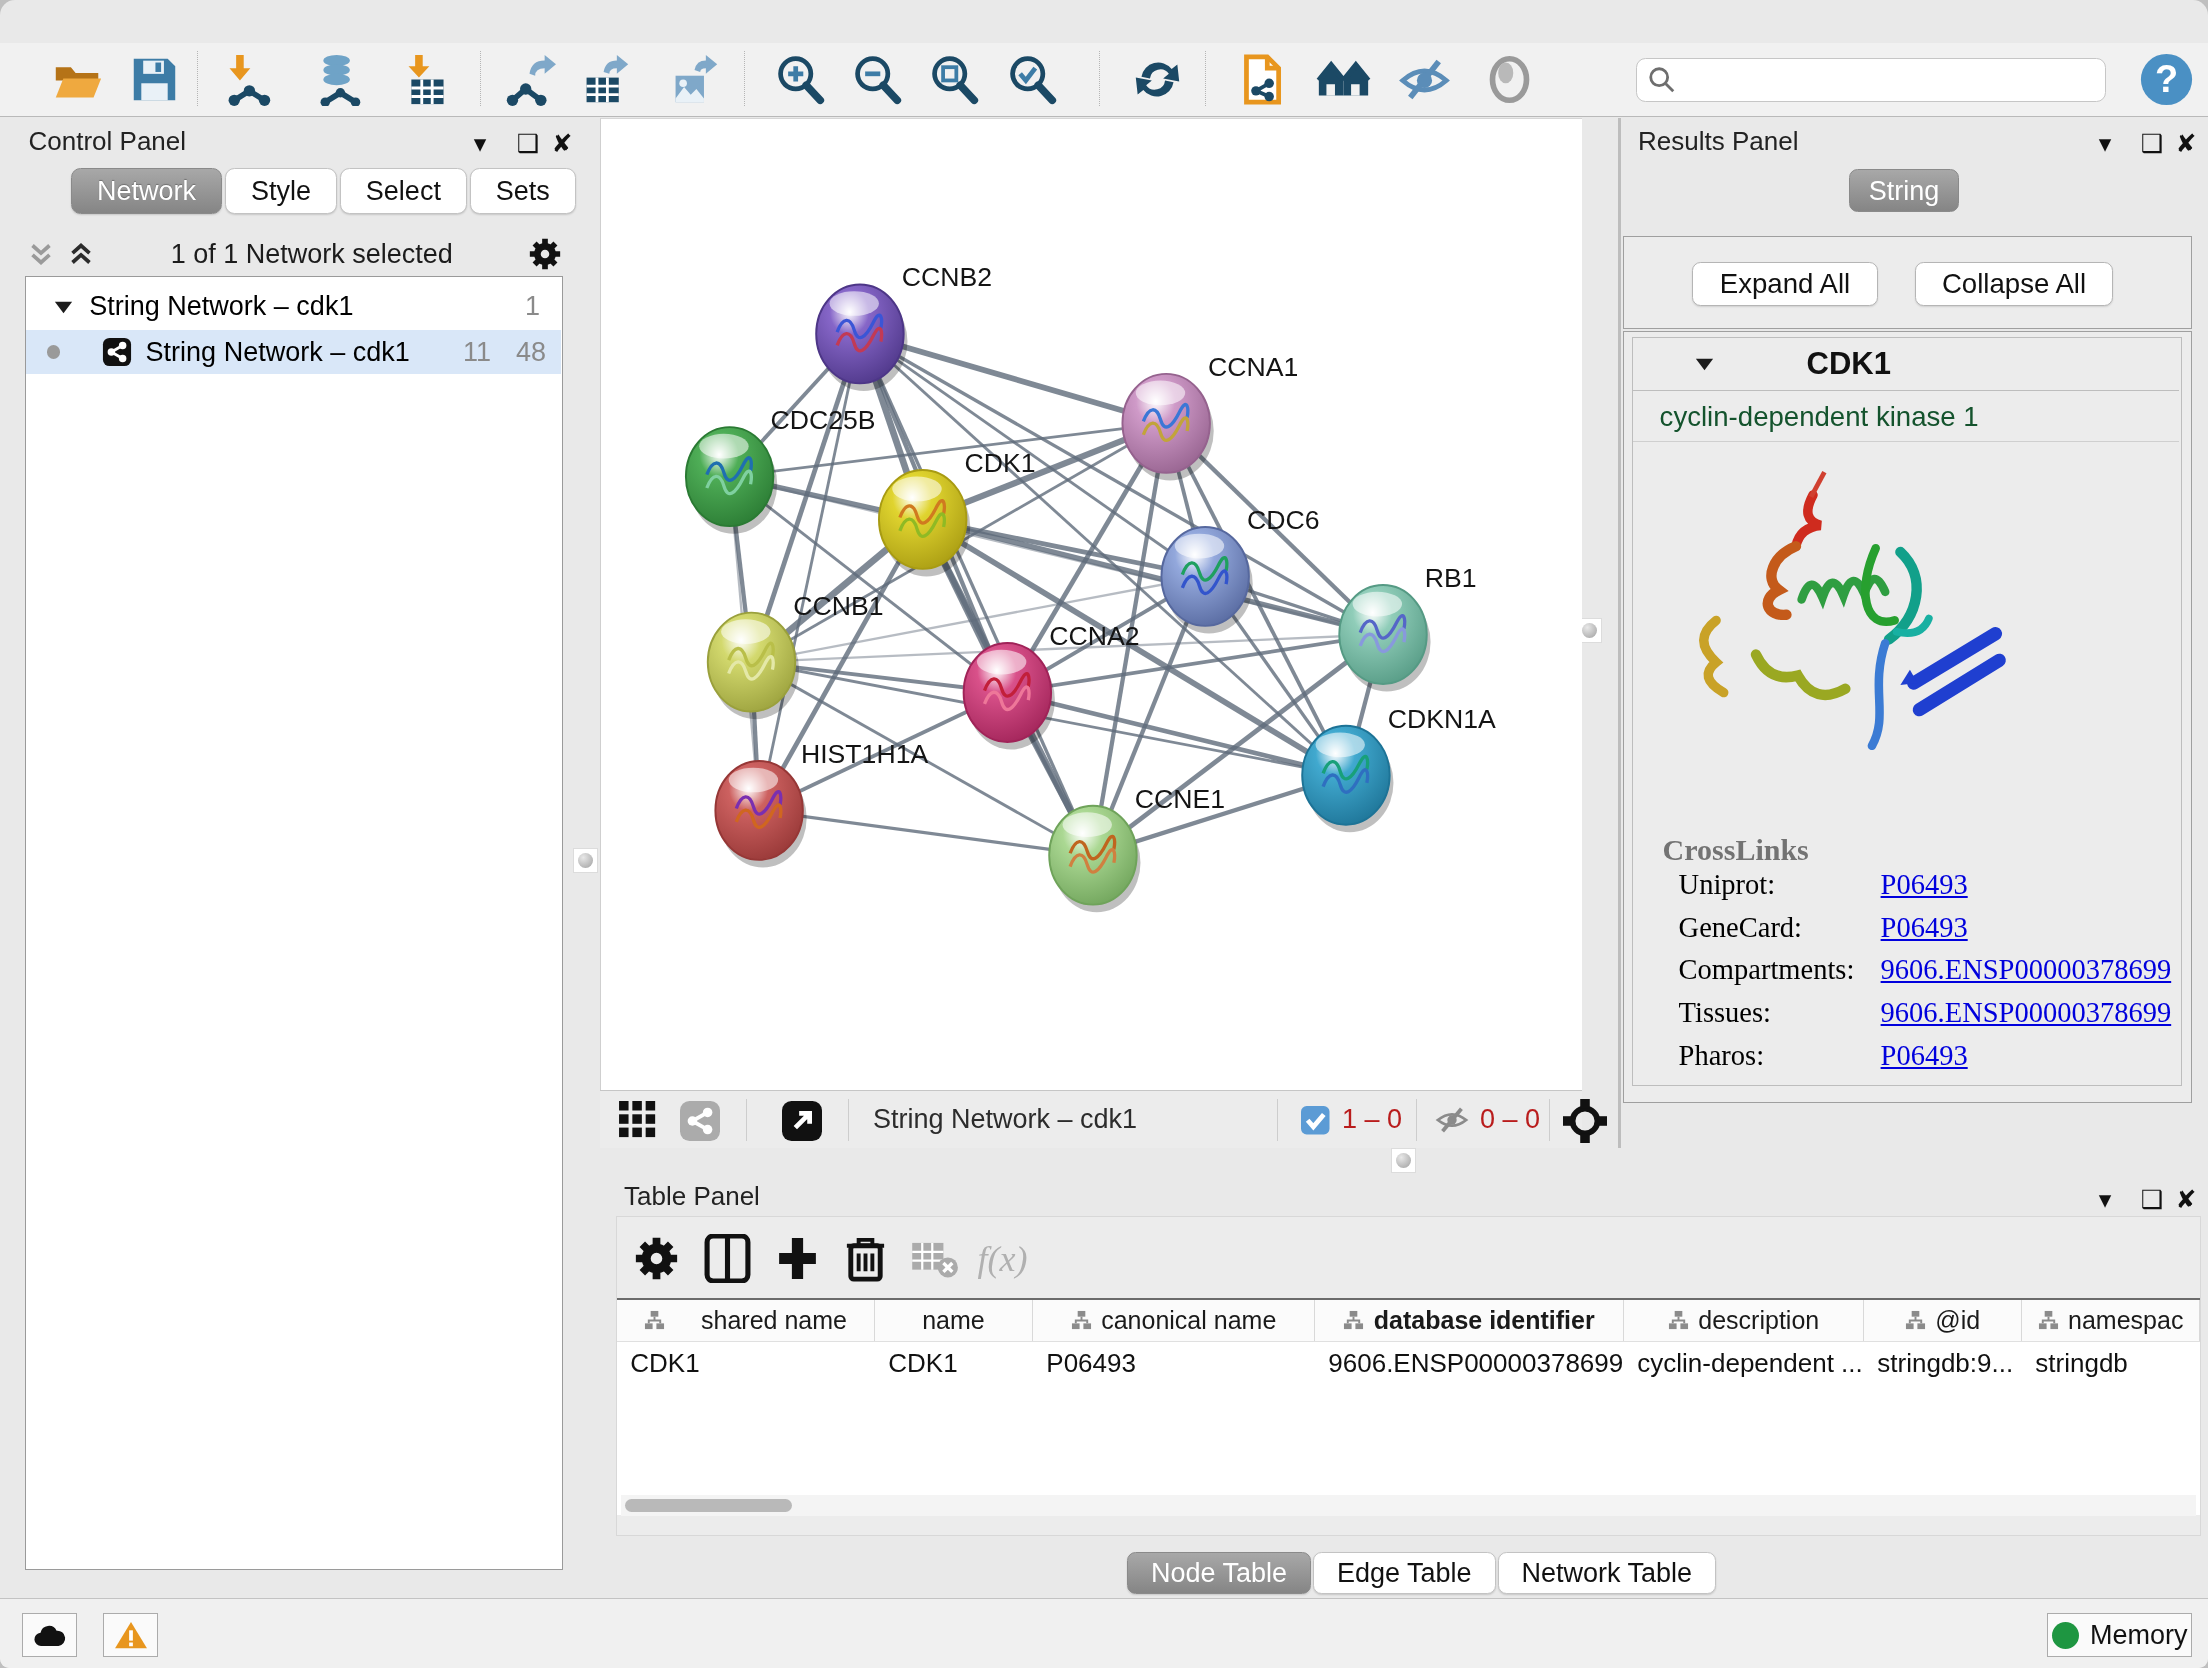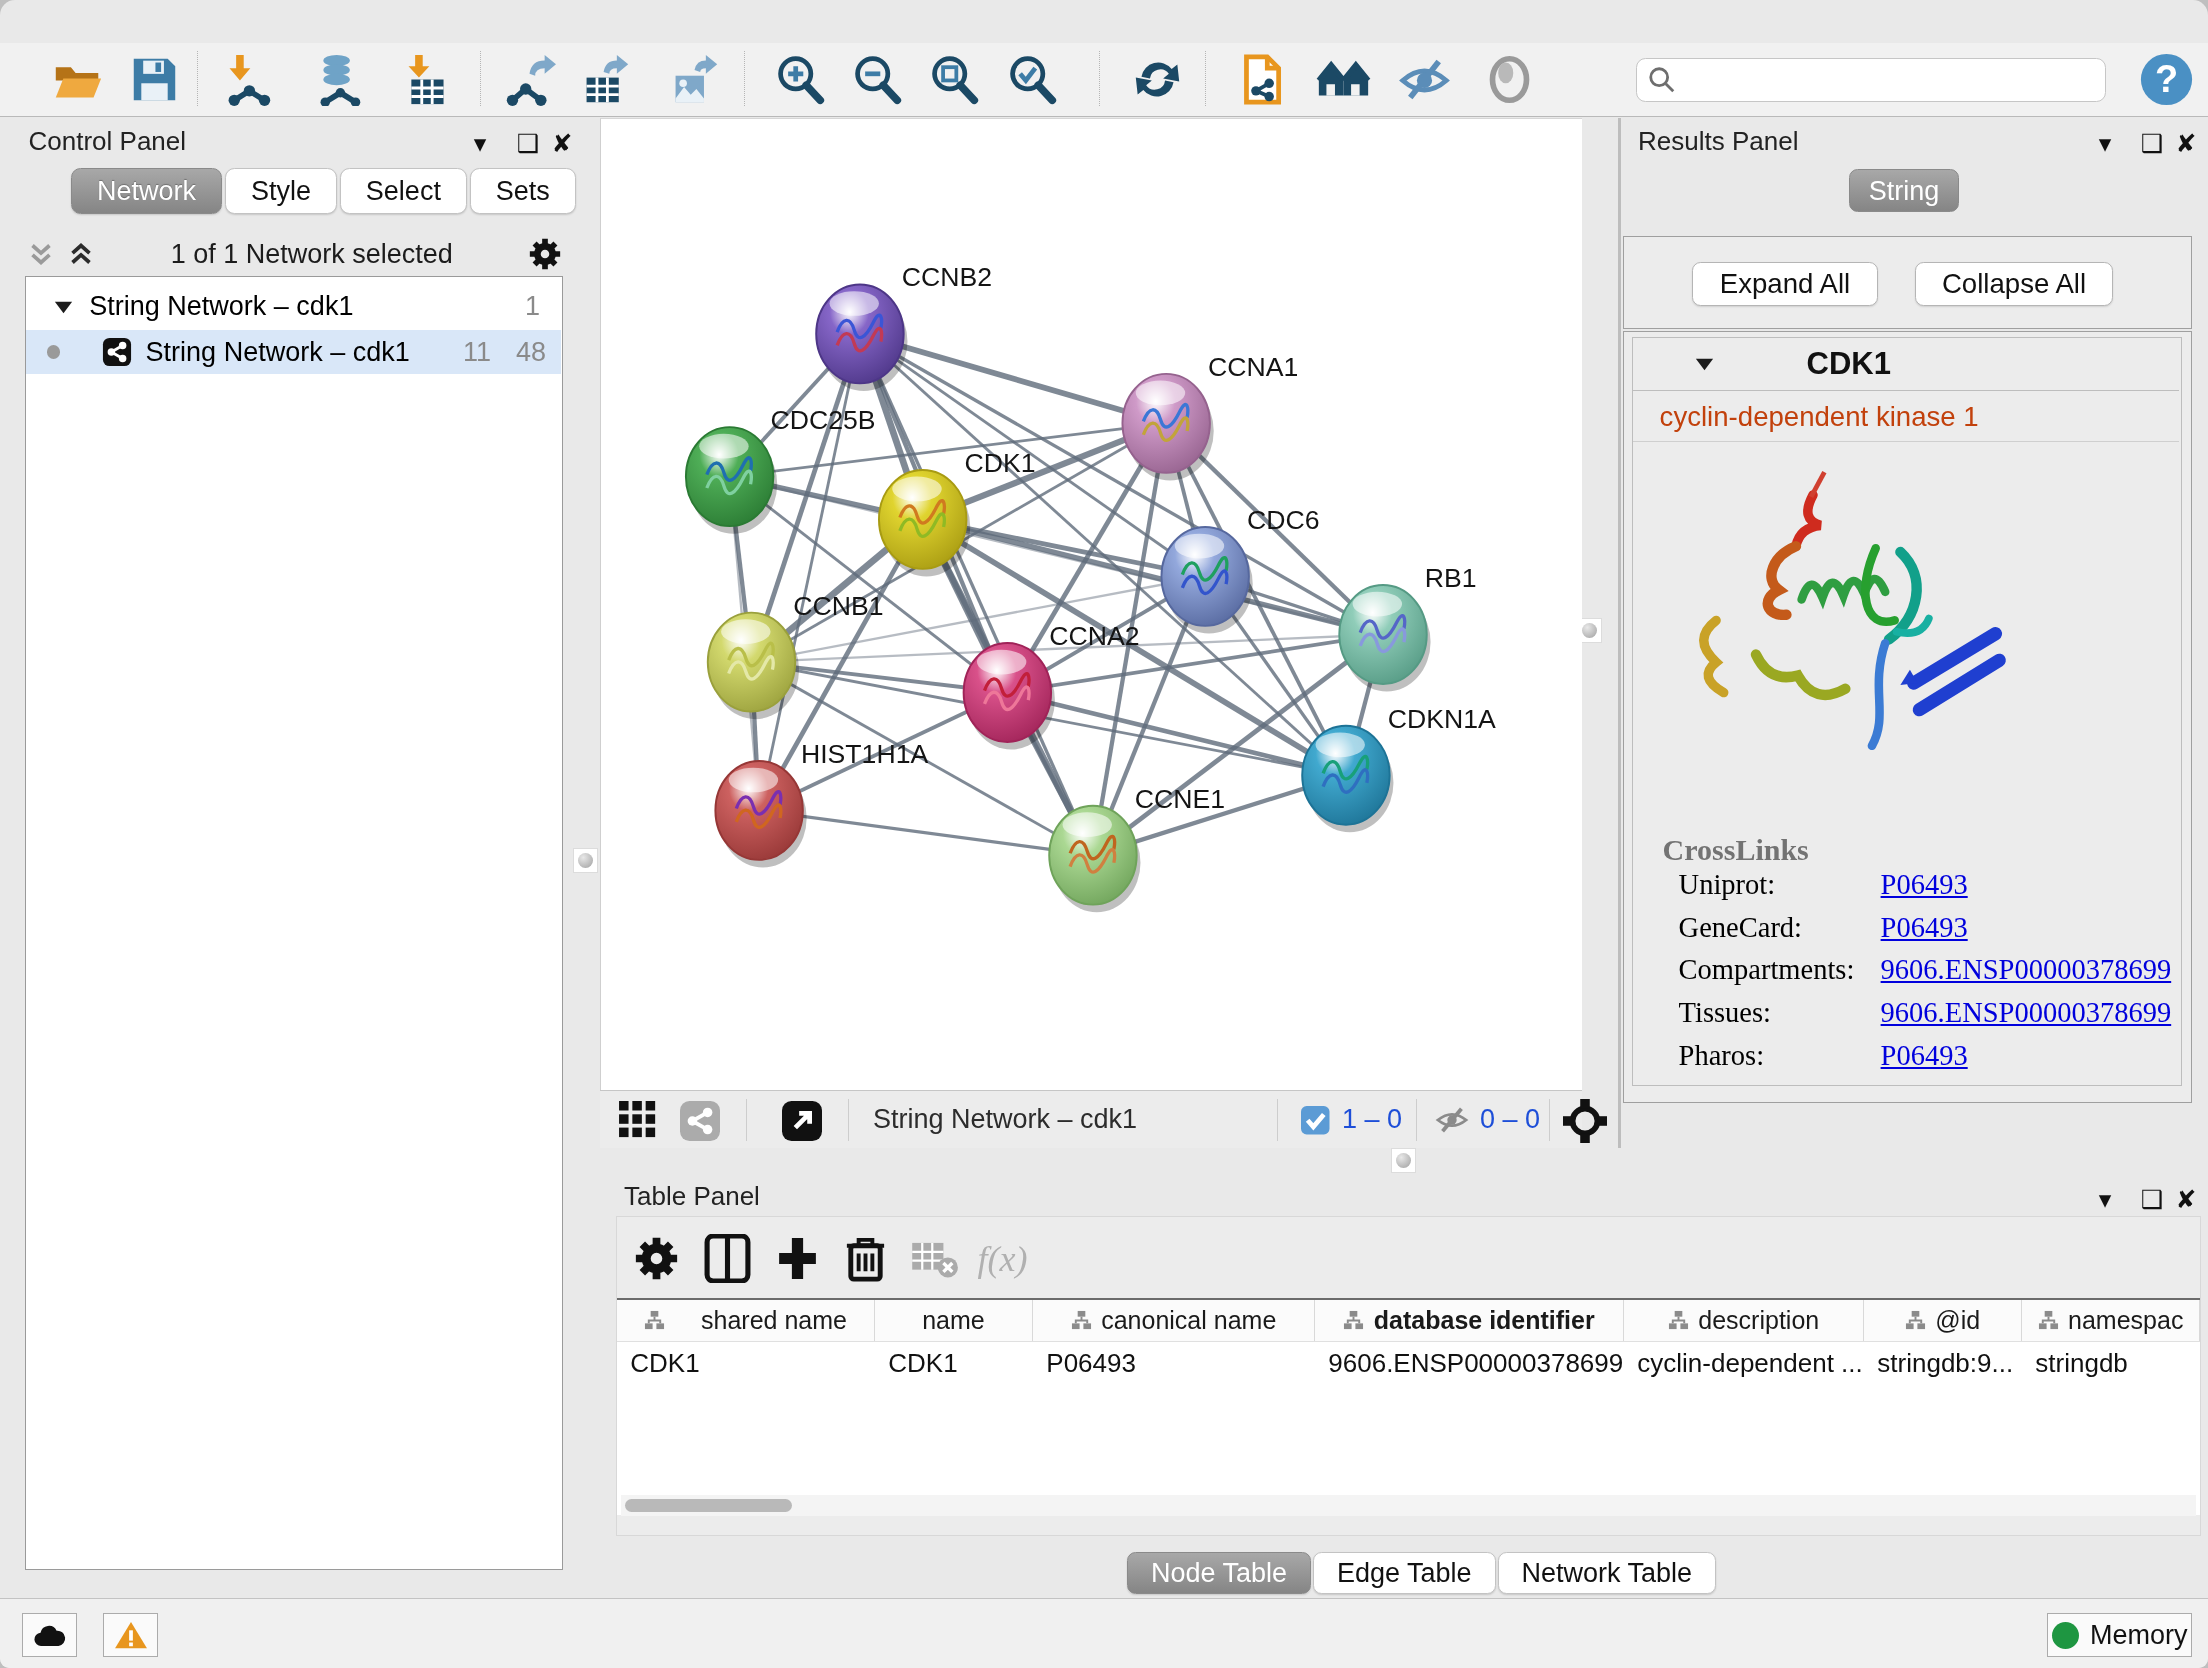--- a/index.html
+++ b/index.html
@@ -50,21 +50,21 @@
   .trow.sel { background:#d9e7f8; }
 
   
   .canvas { position:absolute; left:600px; top:118px; width:982px; height:972px; background:#fff;
             border-left:1px solid #cfcfcf; border-top:1px solid #d6d6d6; }
   .canvas svg { position:absolute; left:0; top:0; }
   .nlabel { font-size:28px; fill:#141414; font-family:"Liberation Sans",sans-serif; }
   .cfooter { position:absolute; left:600px; top:1090px; width:982px; height:58px; background:#ececec;
              border-top:1.9px solid #c6c6c6; }
   .cfooter .ftxt { position:absolute; top:13.3px; font-size:27px; color:#2c2c2c; }
-  .cfooter .fnum { color:#1d4ed8; }
+  .cfooter .fnum { color:#b91c1c; }
   .fsep { position:absolute; top:7.6px; height:42px; border-left:1.9px solid #cdcdcd; width:0; }
   .fico { position:absolute; top:9.5px; }
 
   
   .hdl { position:absolute; width:25px; height:25px; background:#fff; border:1px solid #dcdcdc;
          display:flex; align-items:center; justify-content:center; }
   .hdl i { width:15px; height:15px; border-radius:50%;
            background:radial-gradient(circle at 35% 30%, #e8e8e8, #9f9f9f); display:block; }
   .rsline { position:absolute; left:1618px; top:118px; width:2.9px; height:1030px; background:#bdbdbd; }
 
@@ -79,21 +79,21 @@
   .btn { position:absolute; height:44px; background:#fff; border:1px solid #b5b5b5; border-radius:8.6px;
          font-size:27.6px; color:#111; font-family:"Liberation Sans",sans-serif;
          box-shadow:0 1px 1.9px rgba(0,0,0,.12); }
   .rp-box2 { position:absolute; left:1623px; top:331px; width:569px; height:772px; background:#ececec;
              border:1.9px solid #9f9f9f; }
   .rp-inner { position:absolute; left:7.6px; top:4.8px; width:550px; height:749px; border:1.9px solid #bdbdbd; }
   .cdk-head { position:absolute; left:0px; top:0px; width:546px; height:53px; border-bottom:1.9px solid #bdbdbd;
               display:flex; align-items:center; }
   .cdk-head .gene { font-size:31px; font-weight:bold; color:#111; margin-left:90px; }
   .cdk-desc { position:absolute; left:0; top:55px; width:546px; height:49px; border-bottom:1.9px solid #cfcfcf;
-              font-size:27.6px; color:#c2410c; display:flex; align-items:center; padding-left:27px; }
+              font-size:27.6px; color:#14532d; display:flex; align-items:center; padding-left:27px; }
   .xl { font-family:"Liberation Serif", serif; }
   .xl-head { position:absolute; left:30px; top:495px; font-size:30px; font-weight:bold; color:#737373; }
   .xl-row { position:absolute; left:46px; width:495px; height:43px; font-size:28.5px; }
   .xl-row .v { position:absolute; left:202px; color:#0000dd; text-decoration:underline; }
 
   
   .tp-title { position:absolute; left:624px; top:1181px; }
   .tp-caret { left:2089px; top:1183px; } .tp-float { left:2136px; top:1183px; } .tp-close { left:2170px; top:1183px; }
   .tp-box { position:absolute; left:616px; top:1216px; width:1585px; height:320px; background:#ececec;
             border:1px solid #d8d8d8; }

